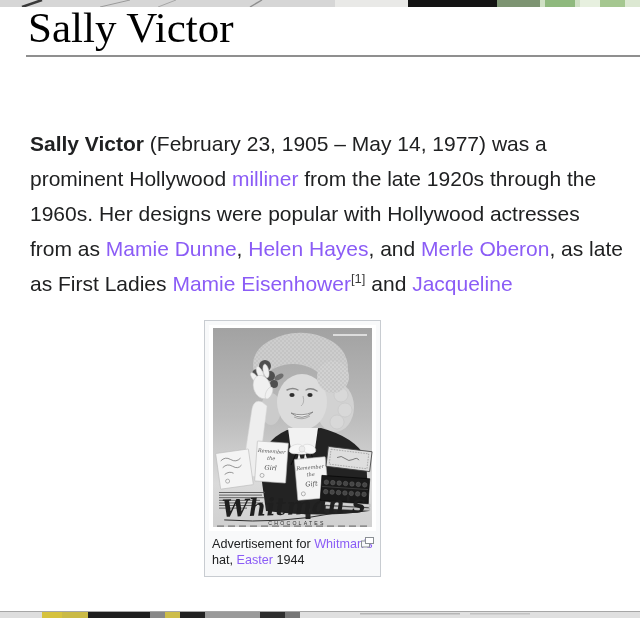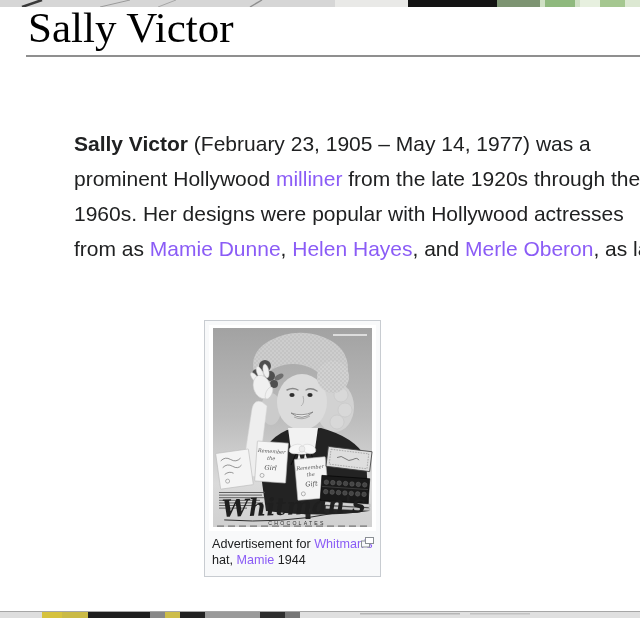--- a/index.html
+++ b/index.html
@@ -19,21 +19,21 @@
   #page-title{
     left:28px;top:2px;margin:0;
     font-family:"Liberation Serif","DejaVu Serif",serif;
     font-weight:400;font-size:43px;line-height:52px;color:#000;
     white-space:nowrap;
   }
   #title-rule{left:26px;right:0;top:55px;height:2px;background:#8f8f8f;}
 
   
   #paragraph{left:30px;top:126px;width:604px;font-size:21px;line-height:35px;color:#202122;}
-  .pline{white-space:nowrap;height:35px;margin-left:44px;}
+  .pline{white-space:nowrap;height:35px;}
   a.glink{color:#8b5cf6;text-decoration:none;cursor:pointer;}
   sup.ref{font-size:13px;line-height:0;color:#3c3c3c;cursor:pointer;}
 
   
   #thumb{
     left:204px;top:320px;width:177px;box-sizing:border-box;
     background:#f8f9fa;border:1px solid #c8ccd1;padding:4px;
   }
   #ad-svg{display:block;width:167px;height:206px;background:#fff;}
   #caption{position:relative;padding:6px 3px 4px 3px;font-size:12.6px;line-height:15.5px;color:#202122;}
@@ -60,20 +60,21 @@
 </svg>
 
 <h1 id="page-title" class="abs">Sally Victor</h1>
 <div id="title-rule" class="abs"></div>
 
 <div id="paragraph" class="abs">
   <div class="pline"><b>Sally Victor</b><span> (February 23, 1905 – May 14, 1977) was a</span></div>
   <div class="pline"><span>prominent Hollywood </span><a class="glink">milliner</a><span> from the late 1920s through the</span></div>
   <div class="pline"><span>1960s. Her designs were popular with Hollywood actresses</span></div>
   <div class="pline"><span>from as </span><a class="glink">Mamie Dunne</a><span>, </span><a class="glink">Helen Hayes</a><span>, and </span><a class="glink">Merle Oberon</a><span>, as late</span></div>
+  <div class="pline"><span>as First Ladies </span><a class="glink">Mamie Eisenhower</a><sup class="ref">[1]</sup><span> and </span><a class="glink">Jacqueline</a></div>
 </div>
 
 <div id="thumb" class="abs">
   <svg id="ad-svg" viewBox="0 0 167 206">
     <defs>
       <linearGradient id="adbg" x1="0" y1="0" x2="0" y2="1">
         <stop offset="0" stop-color="#a2a2a2"></stop>
         <stop offset="0.45" stop-color="#bcbcbc"></stop>
         <stop offset="0.78" stop-color="#dadada"></stop>
         <stop offset="1" stop-color="#d0d0d0"></stop>
@@ -234,21 +235,21 @@
         <rect x="151" y="200.5" width="7" height="1.2"></rect>
     </g>
   </svg>
 
   <div id="caption">
     <svg id="enlarge" viewBox="0 0 13 11">
       <rect x="0.5" y="4" width="8" height="6" fill="#f8f9fa" stroke="#8a8f94" stroke-width="1"></rect>
       <rect x="4.5" y="0.5" width="8" height="6" fill="#ffffff" stroke="#8a8f94" stroke-width="1"></rect>
     </svg>
     <div class="cline"><span>Advertisement for </span><a class="glink">Whitman's</a></div>
-    <div class="cline"><span>hat, </span><a class="glink">Mamie</a><span> 1944</span></div>
+    <div class="cline"><span>hat, </span><a class="glink">Easter</a><span> 1944</span></div>
   </div>
 </div>
 
 <div id="bottom-rule" class="abs"></div>
 <svg id="bottom-strip" class="abs" viewBox="0 0 640 6" preserveAspectRatio="none">
   <rect x="0" y="0" width="640" height="6" fill="#e0e0e0"></rect>
   <rect x="0" y="0" width="42" height="6" fill="#dedede"></rect>
   <rect x="42" y="0" width="20" height="6" fill="#d6c23e"></rect>
   <rect x="62" y="0" width="26" height="6" fill="#caba46"></rect>
   <rect x="88" y="0" width="62" height="6" fill="#1e1e1e"></rect>

